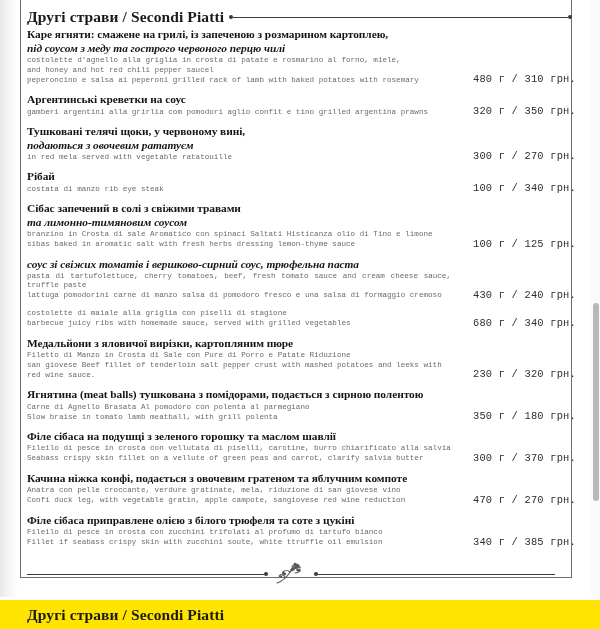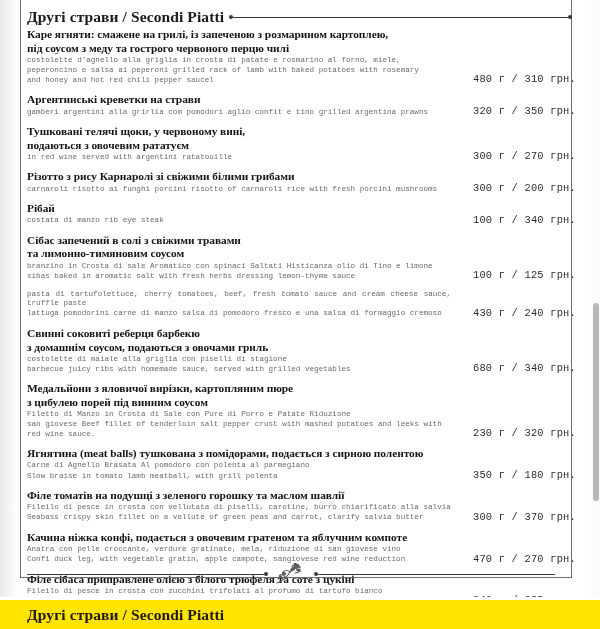--- a/index.html
+++ b/index.html
@@ -106,21 +106,21 @@
     padding-right: 8px;
   }
   .item-name {
     font-size: 11.4px;
     font-weight: 700;
     color: #151515;
     line-height: 13.6px;
     letter-spacing: -0.05px;
     font-family: "Liberation Serif", "DejaVu Serif", serif;
   }
-  .item-name .l2 { display: block; }
+  .item-name .l2 { display: block; font-style: italic; }
   .desc {
     font-size: 7.6px;
     color: #6b6b6b;
     line-height: 9.6px;
     font-family: Liberation Mono, monospace;
     letter-spacing: 0px;
     margin-top: 0.5px;
   }
   .desc.justify { text-align: justify; text-align-last: left; }
   .item-price {
@@ -230,96 +230,88 @@
       <span class="rule-line"></span>
       <span class="dot"></span>
     </div>
   </div>
 
   <div class="items" id="items-container">
       <div class="item">
         <div class="item-main">
           <div class="item-name"><span>Каре ягняти: смажене на грилі, із запеченою з розмарином картоплею,</span><span class="l2">під соусом з меду та гострого червоного перцю чилі</span></div>
           <div class="desc">costolette d'agnello alla griglia in crosta di patate e rosmarino al forno, miele,</div>
+          <div class="desc">and honey and hot red chili pepper saucel</div>
           <div class="desc">peperoncino e salsa ai peperoni grilled rack of lamb with baked potatoes with rosemary</div>
-          <div class="desc">and honey and hot red chili pepper saucel</div>
         </div>
         <div class="item-price">480 г / 310 грн.</div>
       </div>
       <div class="item">
         <div class="item-main">
-          <div class="item-name"><span>Аргентинські креветки на страви</span></div>
+          <div class="item-name"><span>Аргентинські креветки на соус</span></div>
           <div class="desc">gamberi argentini alla grirlia com pomodori aglio confit e tino grilled argentina prawns</div>
         </div>
         <div class="item-price">320 г / 350 грн.</div>
       </div>
       <div class="item">
         <div class="item-main">
           <div class="item-name"><span>Тушковані телячі щоки, у червоному вині,</span><span class="l2">подаються з овочевим рататуєм</span></div>
-          <div class="desc">in red wine served with argentini ratatouille</div>
+          <div class="desc">in red mela served with vegetable ratatouille</div>
         </div>
         <div class="item-price">300 г / 270 грн.</div>
-      </div>
-      <div class="item">
-        <div class="item-main">
-          <div class="item-name"><span>Різотто з рису Карнаролі зі свіжими білими грибами</span></div>
-          <div class="desc">carnaroli risotto ai funghi porcini risotto of carnaroli rice with fresh porcini mushrooms</div>
-        </div>
-        <div class="item-price">300 г / 200 грн.</div>
       </div>
       <div class="item">
         <div class="item-main">
           <div class="item-name"><span>Рібай</span></div>
           <div class="desc">costata di manzo rib eye steak</div>
         </div>
         <div class="item-price">100 г / 340 грн.</div>
       </div>
       <div class="item">
         <div class="item-main">
           <div class="item-name"><span>Сібас запечений в солі з свіжими травами</span><span class="l2">та лимонно-тимяновим соусом</span></div>
           <div class="desc">branzino in Crosta di sale Aromatico con spinaci Saltati Histicanza olio di Tino e limone</div>
           <div class="desc">sibas baked in aromatic salt with fresh herbs dressing lemon-thyme sauce</div>
         </div>
         <div class="item-price">100 г / 125 грн.</div>
       </div>
       <div class="item">
         <div class="item-main">
-          <div class="item-name"></div>
+          <div class="item-name"><span class="l2">соус зі свіжих томатів і вершково-сирний соус, трюфельна паста</span></div>
           <div class="desc justify">pasta di tartufolettuce, cherry  tomatoes, beef, fresh tomato sauce and cream cheese sauce, truffle paste</div>
           <div class="desc justify">lattuga  pomodorini  carne di manzo  salsa di pomodoro fresco e una salsa di formaggio cremoso</div>
         </div>
         <div class="item-price">430 г / 240 грн.</div>
       </div>
       <div class="item">
         <div class="item-main">
-          <div class="item-name"><span>Свинні соковиті реберця барбекю</span><span class="l2">з домашнім соусом, подаються з овочами гриль</span></div>
           <div class="desc">costolette di maiale alla griglia con piselli di stagione</div>
           <div class="desc">barbecue juicy ribs with homemade sauce, served with grilled vegetables</div>
         </div>
         <div class="item-price">680 г / 340 грн.</div>
       </div>
       <div class="item">
         <div class="item-main">
-          <div class="item-name"><span>Медальйони з яловичої вирізки, картопляним пюре</span><span class="l2">з цибулею порей під винним соусом</span></div>
+          <div class="item-name"><span>Медальйони з яловичої вирізки, картопляним пюре</span></div>
           <div class="desc">Filetto di Manzo in Crosta di Sale con Pure di Porro e Patate  Riduzione</div>
           <div class="desc">san giovese Beef fillet of tenderloin salt pepper crust with mashed potatoes and leeks with red wine sauce.</div>
         </div>
         <div class="item-price">230 г / 320 грн.</div>
       </div>
       <div class="item">
         <div class="item-main">
           <div class="item-name"><span>Ягнятина (meat balls) тушкована з помідорами, подається з сирною полентою</span></div>
           <div class="desc">Carne di Agnello Brasata Al pomodoro con polenta al parmegiano</div>
           <div class="desc">Slow braise in tomato lamb meatball, with grill polenta</div>
         </div>
         <div class="item-price">350 г / 180 грн.</div>
       </div>
       <div class="item">
         <div class="item-main">
-          <div class="item-name"><span>Філе томатів на подушці з зеленого горошку та маслом шавлії</span></div>
+          <div class="item-name"><span>Філе сібаса на подушці з зеленого горошку та маслом шавлії</span></div>
           <div class="desc">Fileilo di pesce in crosta con vellutata di piselli, carotine, burro chiarificato alla salvia</div>
           <div class="desc">Seabass crispy skin fillet on a vellute of green peas and carrot, clarify salvia butter</div>
         </div>
         <div class="item-price">300 г / 370 грн.</div>
       </div>
       <div class="item">
         <div class="item-main">
           <div class="item-name"><span>Качина ніжка конфі, подається з овочевим гратеном та яблучним компоте</span></div>
           <div class="desc">Anatra con pelle croccante, verdure gratinate, mela, riduzione di san giovese vino</div>
           <div class="desc">Confi duck leg, with vegetable gratin, apple campote, sangiovese red wine reduction</div>

